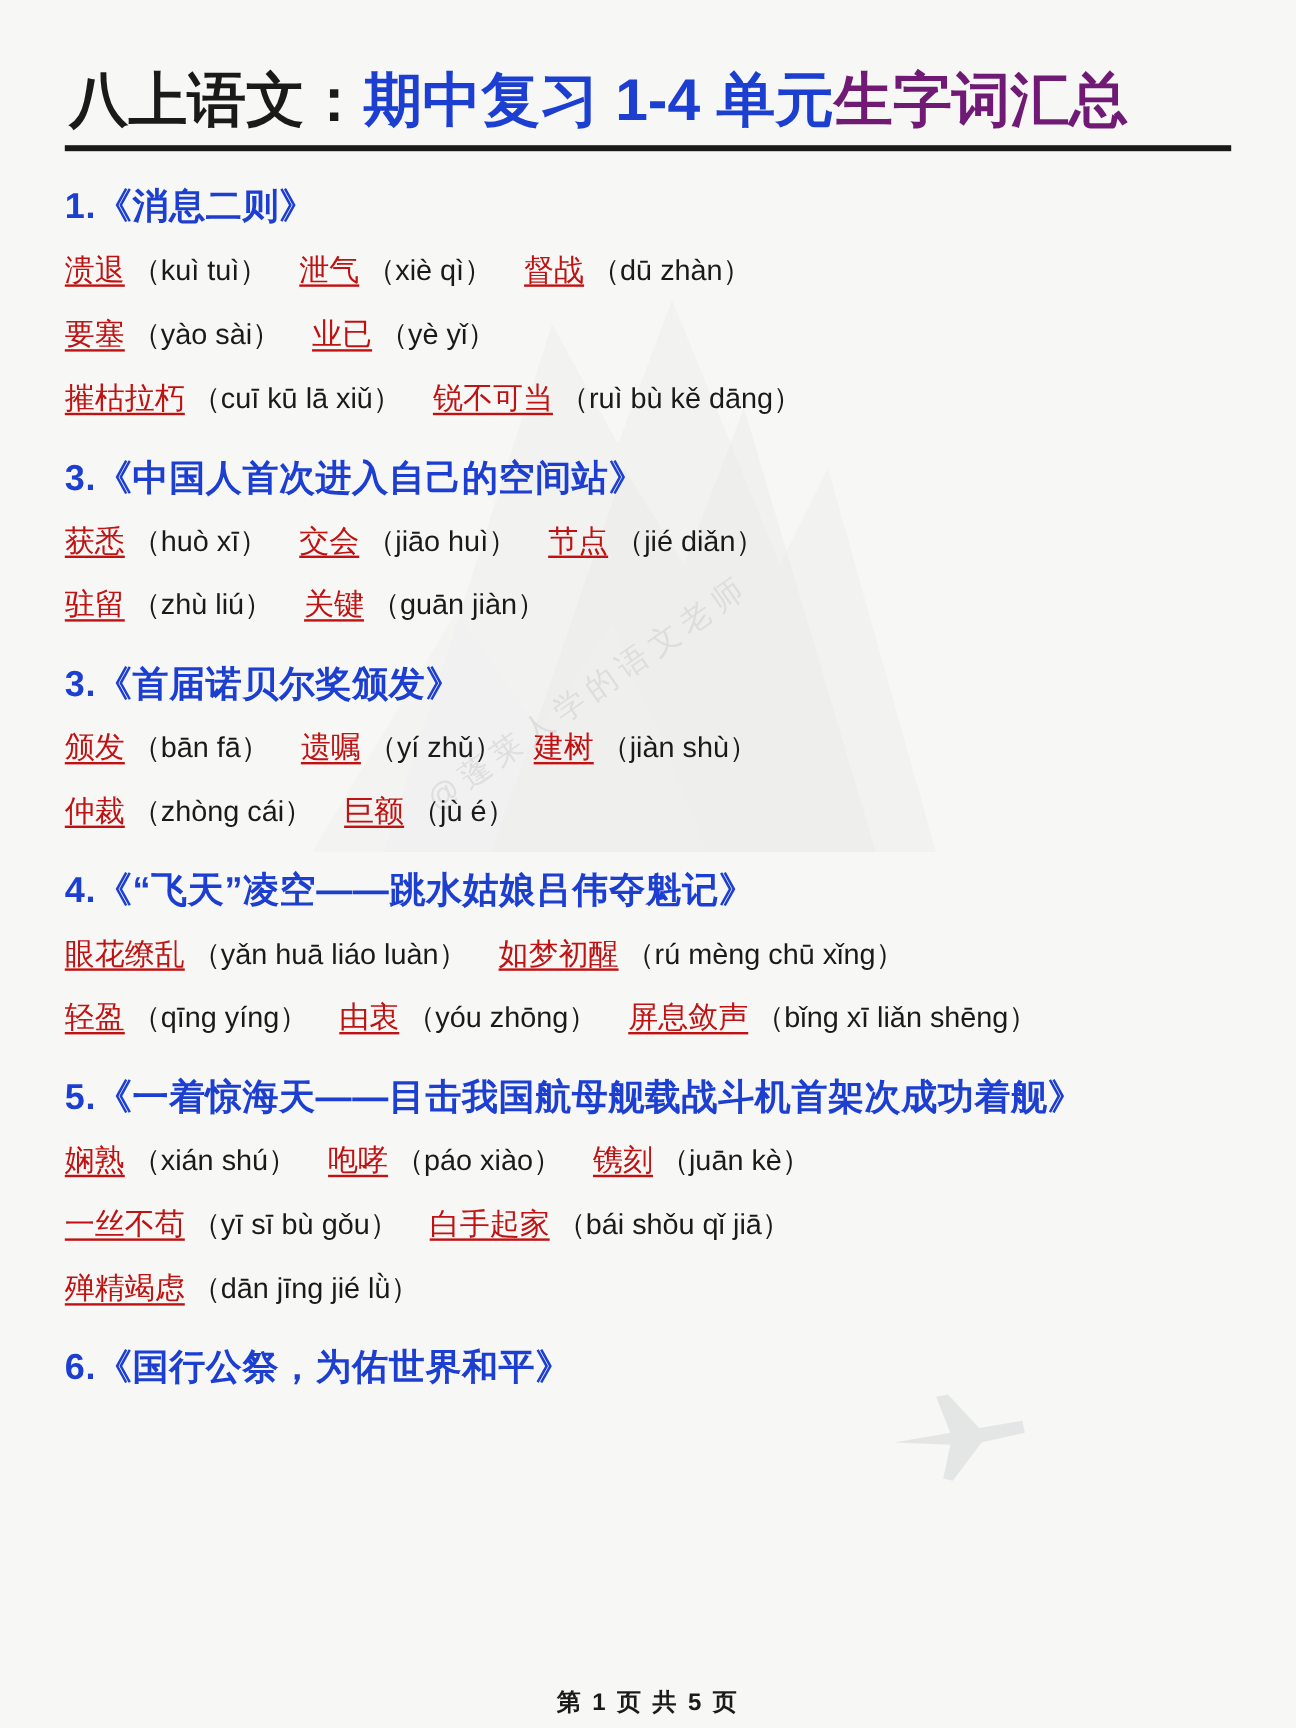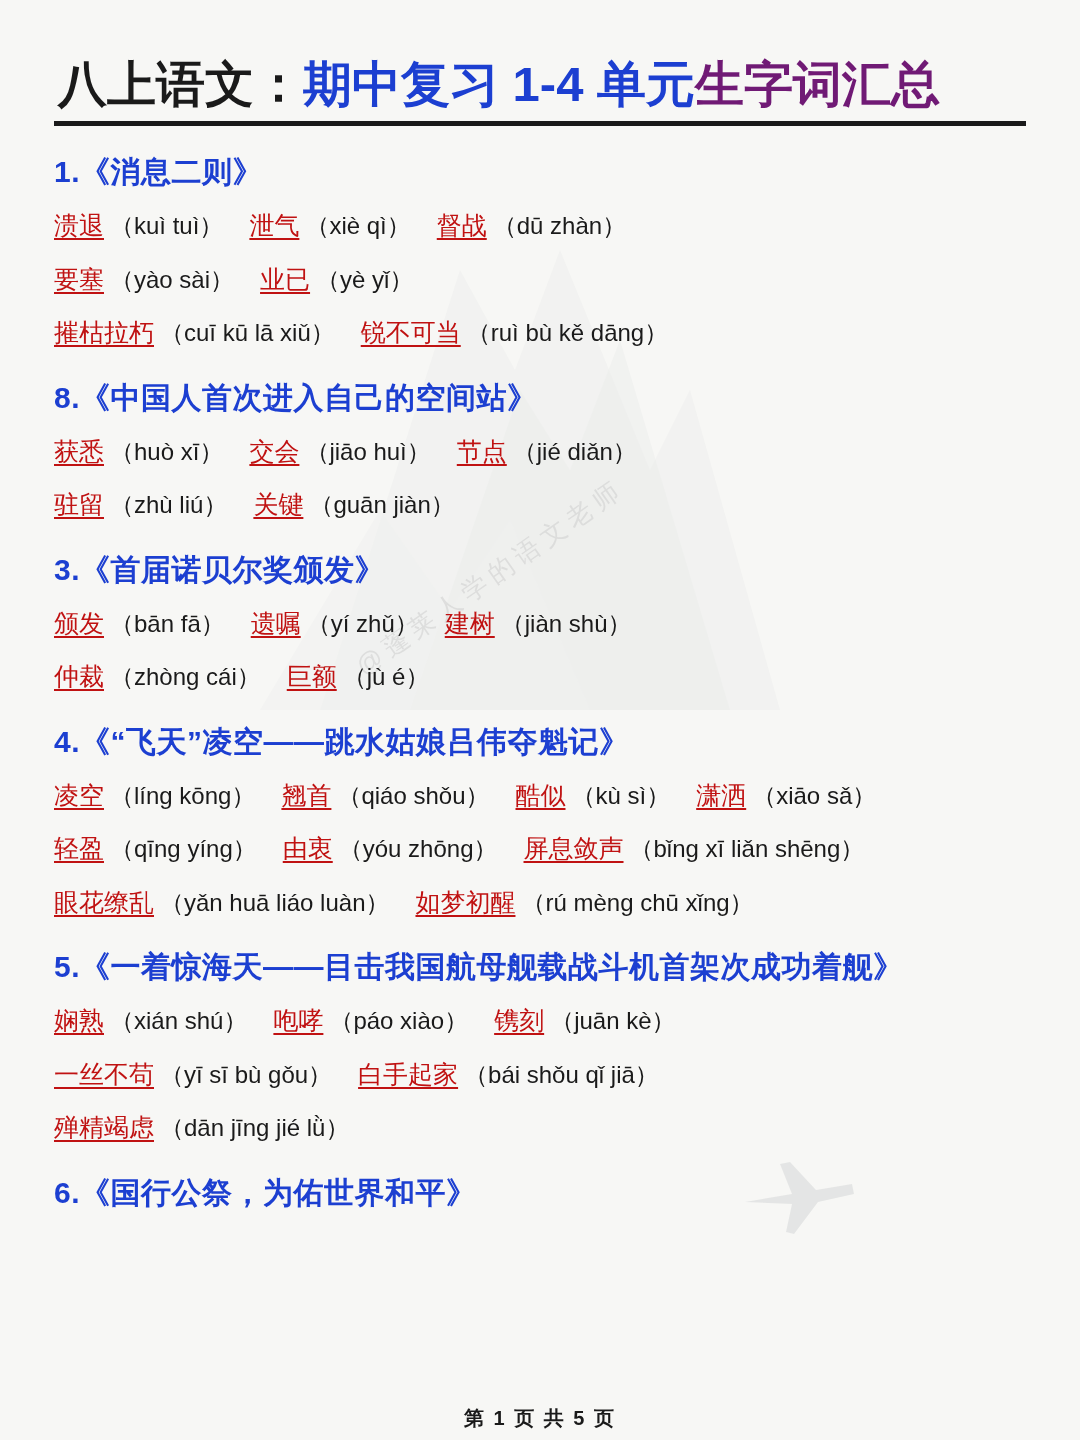--- a/index.html
+++ b/index.html
@@ -139,30 +139,29 @@
   <div class="title">
     <span class="t-black">八上语文：</span><span class="t-blue">期中复习 1-4 单元</span><span class="t-red">生字词汇总</span>
   </div>
   <div class="title-rule"></div>
 
   <div id="sections">
       <div class="sec-head">1.《消息二则》</div>
       <div class="row"><span class="item"><span class="word">溃退</span><span class="pinyin">（kuì tuì）</span></span><span class="item"><span class="word">泄气</span><span class="pinyin">（xiè qì）</span></span><span class="item"><span class="word">督战</span><span class="pinyin">（dū  zhàn）</span></span></div>
       <div class="row"><span class="item"><span class="word">要塞</span><span class="pinyin">（yào sài）</span></span><span class="item"><span class="word">业已</span><span class="pinyin">（yè yǐ）</span></span></div>
       <div class="row"><span class="item"><span class="word">摧枯拉朽</span><span class="pinyin">（cuī  kū  lā  xiǔ）</span></span><span class="item"><span class="word">锐不可当</span><span class="pinyin">（ruì bù kě  dāng）</span></span></div>
-      <div class="sec-head">8.《中国人首次进入自己的空间站》</div>
+      <div class="sec-head">3.《中国人首次进入自己的空间站》</div>
       <div class="row"><span class="item"><span class="word">获悉</span><span class="pinyin">（huò xī）</span></span><span class="item"><span class="word">交会</span><span class="pinyin">（jiāo huì）</span></span><span class="item"><span class="word">节点</span><span class="pinyin">（jié diǎn）</span></span></div>
       <div class="row"><span class="item"><span class="word">驻留</span><span class="pinyin">（zhù liú）</span></span><span class="item"><span class="word">关键</span><span class="pinyin">（guān jiàn）</span></span></div>
       <div class="sec-head">3.《首届诺贝尔奖颁发》</div>
       <div class="row"><span class="item"><span class="word">颁发</span><span class="pinyin">（bān fā）</span></span><span class="item"><span class="word">遗嘱</span><span class="pinyin">（yí zhǔ）</span></span><span class="item"><span class="word">建树</span><span class="pinyin">（jiàn shù）</span></span></div>
       <div class="row"><span class="item"><span class="word">仲裁</span><span class="pinyin">（zhòng cái）</span></span><span class="item"><span class="word">巨额</span><span class="pinyin">（jù é）</span></span></div>
       <div class="sec-head">4.《“飞天”凌空——跳水姑娘吕伟夺魁记》</div>
-      <div class="row"><span class="item"><span class="word">凌空</span><span class="pinyin">（líng kōng）</span></span><span class="item"><span class="word">翘首</span><span class="pinyin">（qiáo shǒu）</span></span><span class="item"><span class="word">酷似</span><span class="pinyin">（kù sì）</span></span><span class="item"><span class="word">潇洒</span><span class="pinyin">（xiāo sǎ）</span></span></div>
+      <div class="row"><span class="item"><span class="word">眼花缭乱</span><span class="pinyin">（yǎn huā  liáo luàn）</span></span><span class="item"><span class="word">如梦初醒</span><span class="pinyin">（rú mèng chū  xǐng）</span></span></div>
       <div class="row"><span class="item"><span class="word">轻盈</span><span class="pinyin">（qīng yíng）</span></span><span class="item"><span class="word">由衷</span><span class="pinyin">（yóu zhōng）</span></span><span class="item"><span class="word">屏息敛声</span><span class="pinyin">（bǐng xī  liǎn shēng）</span></span></div>
-      <div class="row"><span class="item"><span class="word">眼花缭乱</span><span class="pinyin">（yǎn huā  liáo luàn）</span></span><span class="item"><span class="word">如梦初醒</span><span class="pinyin">（rú mèng chū  xǐng）</span></span></div>
       <div class="sec-head">5.《一着惊海天——目击我国航母舰载战斗机首架次成功着舰》</div>
       <div class="row"><span class="item"><span class="word">娴熟</span><span class="pinyin">（xián shú）</span></span><span class="item"><span class="word">咆哮</span><span class="pinyin">（páo xiào）</span></span><span class="item"><span class="word">镌刻</span><span class="pinyin">（juān kè）</span></span></div>
       <div class="row"><span class="item"><span class="word">一丝不苟</span><span class="pinyin">（yī  sī  bù gǒu）</span></span><span class="item"><span class="word">白手起家</span><span class="pinyin">（bái shǒu qǐ jiā）</span></span></div>
       <div class="row"><span class="item"><span class="word">殚精竭虑</span><span class="pinyin">（dān jīng jié lǜ）</span></span></div>
       <div class="sec-head">6.《国行公祭，为佑世界和平》</div>
     </div>
 
 </div>
 
 <div class="footer">第 1 页 共 5 页</div>

